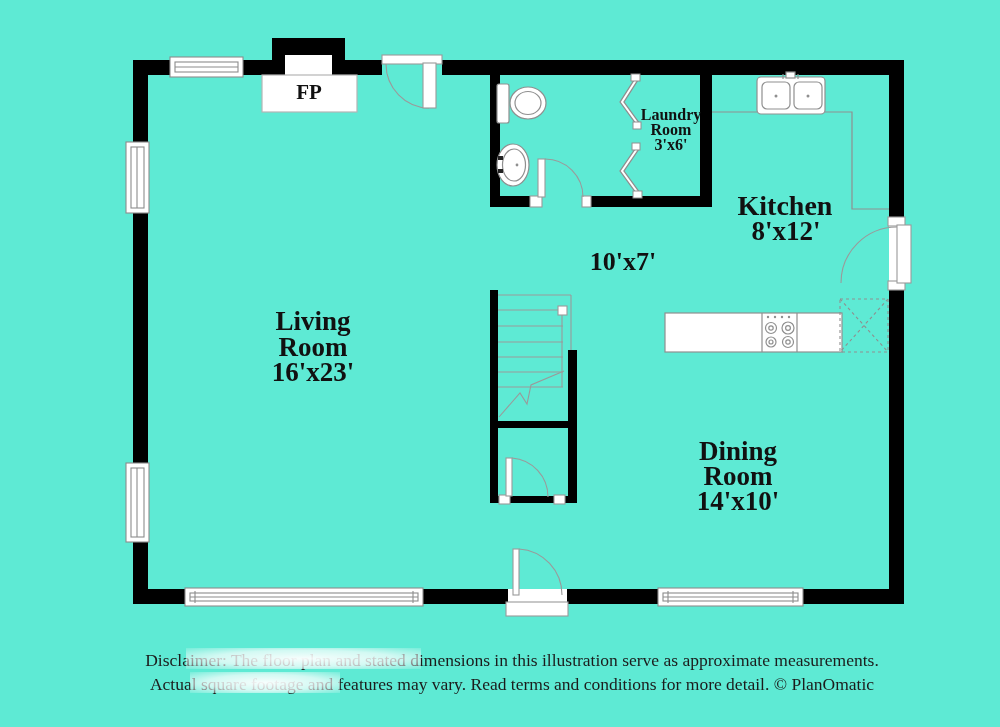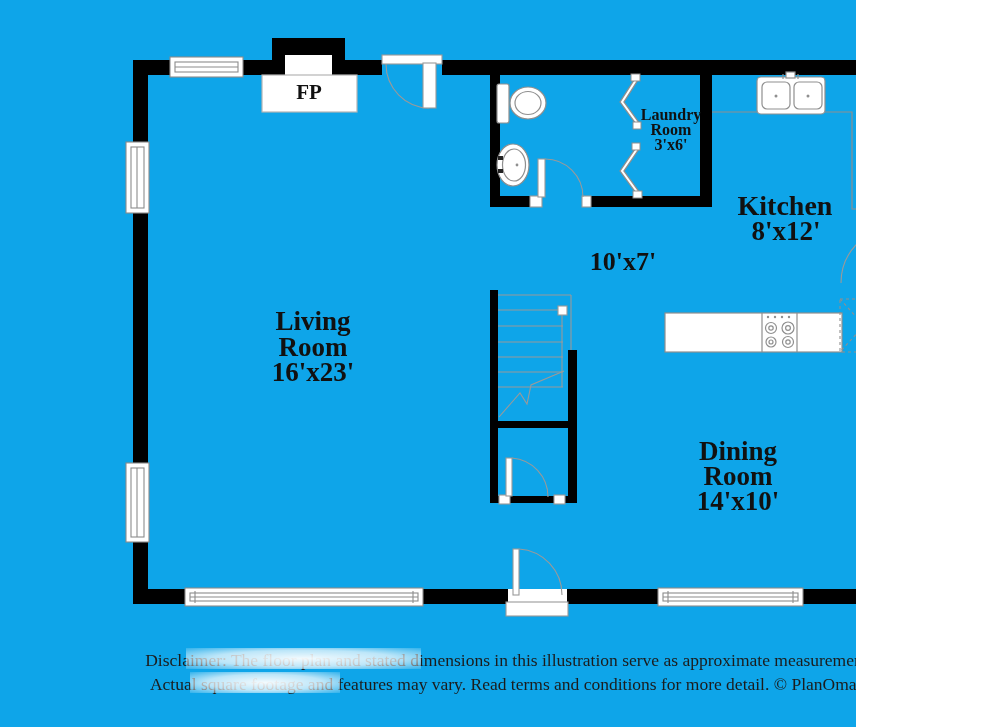--- a/index.html
+++ b/index.html
@@ -1,16 +1,16 @@
 <!DOCTYPE html>
 <html><head>
 <meta charset="utf-8">
 <style>
   html,body{margin:0;padding:0;background:#ffffff;}
-  .stage{position:relative;width:856px;height:727px;background:#0ea5e9;overflow:hidden;
+  .stage{position:relative;width:1000px;height:727px;background:#5eead4;overflow:hidden;
          font-family:"Liberation Serif", serif;}
   .plan-svg{position:absolute;left:0;top:0;}
   .room-label{font-family:"Liberation Serif", serif;font-weight:bold;fill:#111111;}
   .footer-text{font-family:"Liberation Serif", serif;fill:#1c1c1c;}
   .fade-artifact{position:absolute;pointer-events:none;
     background:radial-gradient(ellipse at center, rgba(255,255,255,0.95) 0%, rgba(255,255,255,0.72) 55%, rgba(255,255,255,0.15) 100%);}
 </style>
 </head>
 <body>
 

